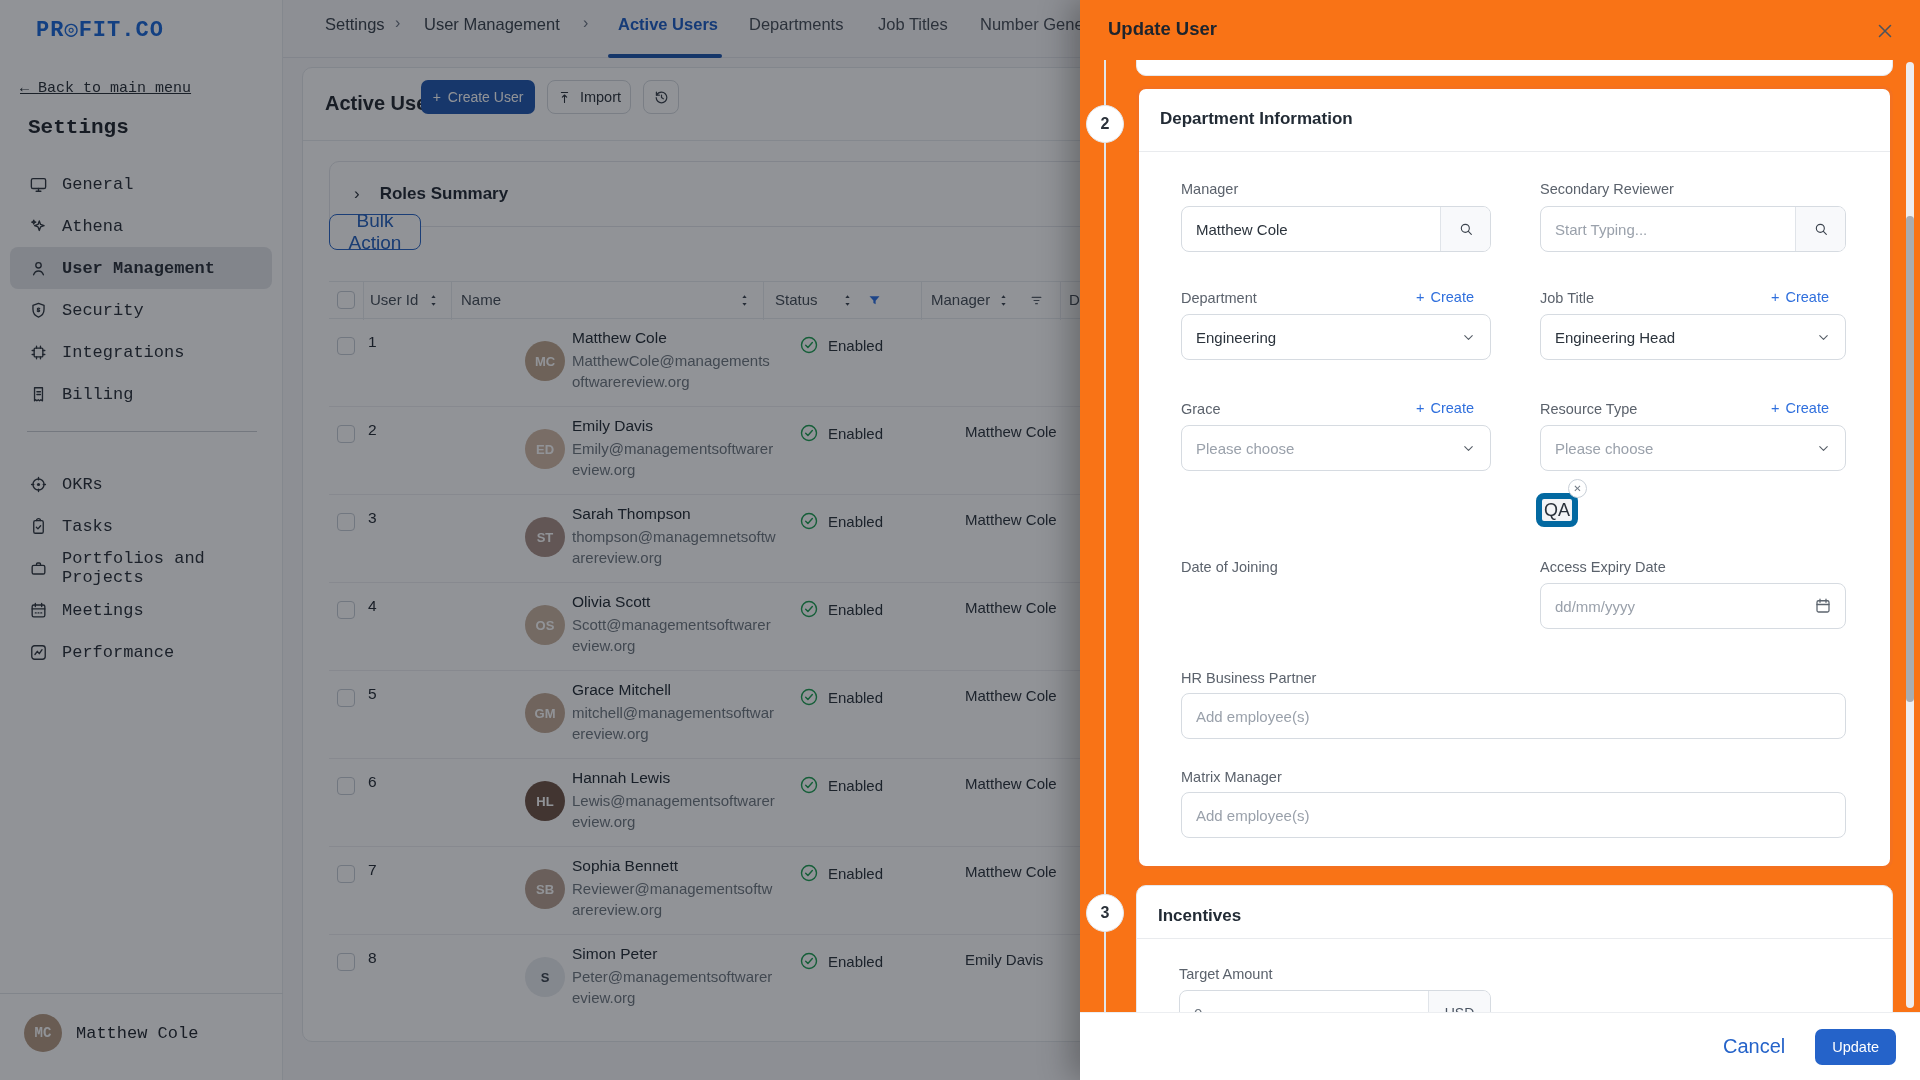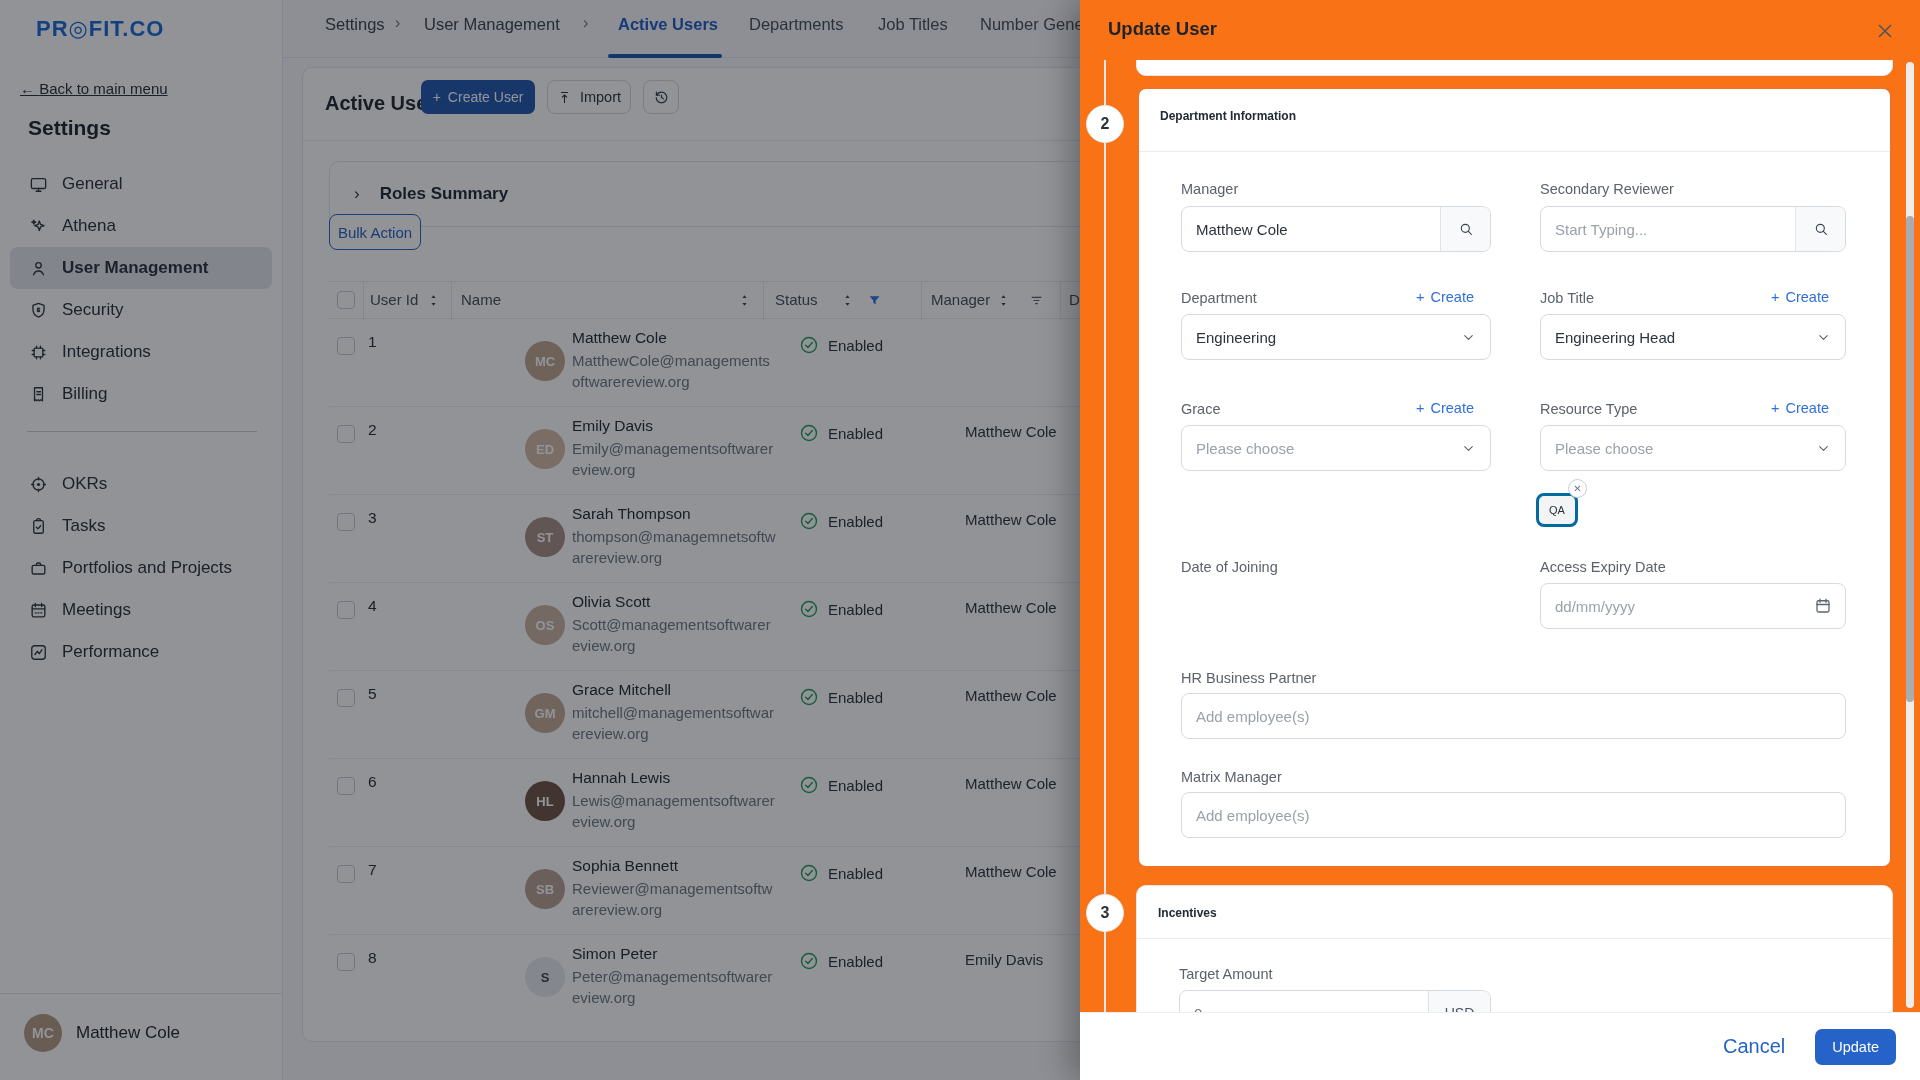--- a/index.html
+++ b/index.html
@@ -4,21 +4,21 @@
 <style>
   * { margin:0; padding:0; box-sizing:border-box; }
   html,body { width:1920px; height:1080px; overflow:hidden; background:#f7f8fa;
     font-family:"Liberation Sans", sans-serif; color:#242b33; }
 
   
   .ic { fill:none; stroke:currentColor; stroke-width:1.7; stroke-linecap:round; stroke-linejoin:round; }
   .icf { fill:currentColor; stroke:none; }
 
   
-  #sidebar { position:absolute; left:0; top:0; width:283px; height:1080px; background:#ffffff; border-right:1px solid #e7eaee; }
+  #sidebar { position:absolute; left:0; top:0; width:283px; height:1080px; background:#ffffff; border-right:1px solid #e7eaee;font-family:Liberation Mono, monospace; }
   .logo { position:absolute; left:36px; top:16px; font-size:22px; font-weight:800; letter-spacing:1px; color:#1766d8; }
   .logo .o { font-weight:400; }
   .backlink { position:absolute; left:20px; top:80px; font-size:15px; color:#262d35; text-decoration:underline; cursor:pointer; }
   .settings-h { position:absolute; left:28px; top:116px; font-size:21px; font-weight:700; color:#1c222a; }
   .nav-item { position:absolute; left:10px; width:262px; height:42px; display:flex; align-items:center; padding-left:19px; gap:14px;
     font-size:17px; color:#272e37; border-radius:8px; cursor:pointer; }
   .nav-item.active { background:#e3e5e9; font-weight:600; }
   .nav-item svg { flex:0 0 auto; color:#2d343d; }
   .side-div { position:absolute; left:27px; width:230px; border-top:1px solid #c9cdd3; }
   .side-bottom-div { position:absolute; left:0; width:283px; border-top:1px solid #e2e5e9; top:993px; }
@@ -43,21 +43,21 @@
     display:flex; align-items:center; justify-content:center; gap:7px; cursor:pointer; font-family:inherit; }
   .btn-create { left:118px; top:12px; width:114px; height:34px; }
   .btn-outline { position:absolute; background:#fff; border:1px solid #d4d9de; border-radius:8px; color:#2a3139; font-size:14.5px;
     display:flex; align-items:center; justify-content:center; gap:8px; cursor:pointer; font-family:inherit; }
   .btn-import { left:244px; top:12px; width:84px; height:34px; }
   .btn-history { left:340px; top:12px; width:36px; height:34px; color:#3a424c; }
   .card-hdiv { position:absolute; left:0; right:0; top:72px; border-top:1px solid #e8ebee; }
   .roles-box { position:absolute; left:26px; top:93px; width:1540px; height:66px; border:1px solid #e3e6ea; border-radius:10px;
     display:flex; align-items:center; gap:20px; padding-left:24px; cursor:pointer; }
   .roles-box .rlabel { font-size:17px; font-weight:600; color:#1f2630; }
-  .btn-bulk { left:26px; top:146px; width:92px; height:36px; border:1px solid #2563c4; color:#2360bd; font-size:15px; border-radius:8px; }
+  .btn-bulk { left:26px; top:146px; width:92px; height:36px; border:1px solid #2563c4; color:#2360bd; font-size:19px; border-radius:8px; }
 
   
   .thead { position:absolute; left:26px; top:213px; width:1540px; height:38px; border-top:1px solid #e7eaee; border-bottom:1px solid #e7eaee; }
   .th { position:absolute; top:9px; font-size:15px; color:#434c56; white-space:nowrap; }
   .vsep { position:absolute; top:0; height:38px; border-left:1px solid #e7eaee; }
   .sort { position:absolute; top:11px; color:#39424e; cursor:pointer; }
   .trow { position:absolute; left:26px; width:1540px; height:88px; border-bottom:1px solid #ecedf0; cursor:pointer; }
   .cb { position:absolute; width:18px; height:18px; border:1.6px solid #c4cbd4; border-radius:4px; background:#fff; cursor:pointer; }
   .rid { position:absolute; left:39px; top:14px; font-size:15.5px; color:#222932; }
   .rav { position:absolute; left:196px; top:22px; width:40px; height:40px; font-size:13px; }
@@ -81,36 +81,36 @@
   .m-title { position:absolute; left:28px; top:18px; font-size:18.5px; font-weight:600; color:#1d242d; }
   .m-close { position:absolute; left:794px; top:20px; width:24px; height:24px; color:#4b535d; cursor:pointer; }
   #mbody { position:absolute; left:0; top:60px; width:840px; height:952px; overflow:hidden; }
   .tline { position:absolute; left:24px; top:0; width:2px; height:952px; background:#e2e5e9; }
   .sliver { position:absolute; left:56px; top:-12px; width:757px; height:28px; background:#fff; border:1px solid #e6e8ec; border-radius:0 0 10px 10px; }
   .step { position:absolute; width:38px; height:38px; border-radius:50%; background:#fff; border:1px solid #e4e7eb;
     display:flex; align-items:center; justify-content:center; font-size:16px; font-weight:600; color:#2a313a; }
   .step2 { left:6px; top:45px; } .step3 { left:6px; top:834px; }
   .sec2 { position:absolute; left:56px; top:26px; width:757px; height:783px; background:#fff; border:3px solid #f4711f; border-radius:10px; }
   .sec3 { position:absolute; left:56px; top:825px; width:757px; height:290px; background:#fff; border:1px solid #e6e8ec; border-radius:10px; }
-  .sec-h { position:absolute; left:21px; top:20px; font-size:12px; font-weight:700; color:#222b35; }
+  .sec-h { position:absolute; left:21px; top:20px; font-size:17px; font-weight:700; color:#222b35; }
   .sec-hdiv { position:absolute; left:0; right:0; border-bottom:1px solid #e9ebee; }
   .flabel { position:absolute; font-size:14.5px; color:#5b626c; white-space:nowrap; }
   .create-link { position:absolute; font-size:14.5px; color:#2f6fdd; cursor:pointer; display:flex; gap:6px; align-items:center; }
   .fwrap { position:absolute; height:46px; border:1px solid #d6dbe1; border-radius:8px; background:#fff; display:flex; overflow:hidden; align-items:stretch; }
   .fwrap input { border:none; outline:none; flex:1 1 auto; min-width:0; padding:0 14px; font-size:15px; color:#2b333c; font-family:inherit; background:transparent; }
   .fwrap input::placeholder { color:#9aa1ab; }
   .seg { flex:0 0 50px; border-left:1px solid #e0e4e9; background:#f8f9fb; display:flex; align-items:center; justify-content:center; color:#3c444e; cursor:pointer; }
   .seg-usd { flex:0 0 62px; font-size:14px; color:#4b5563; }
   .fselect { position:absolute; height:46px; border:1px solid #d6dbe1; border-radius:8px; background:#fff; display:flex; align-items:center;
     padding:0 14px; justify-content:space-between; cursor:pointer; font-size:15px; color:#2b333c; }
   .fselect .ph { color:#9aa1ab; }
   .fselect svg { color:#555d66; }
   .icon-in { position:absolute; right:13px; top:13px; color:#5c646e; cursor:pointer; }
-  .chip { position:absolute; left:397px; top:404px; width:42px; height:34px; background:#f3f4f6; border:3px solid #0369a1; border-radius:8px;
-    display:flex; align-items:center; justify-content:center; font-size:11px; color:#2a313a; }
+  .chip { position:absolute; left:397px; top:404px; width:42px; height:34px; background:#f3f4f6; border:6px solid #0369a1; border-radius:8px;
+    display:flex; align-items:center; justify-content:center; font-size:18px; color:#2a313a; }
   .chip-x { position:absolute; left:429px; top:390px; width:19px; height:19px; border-radius:50%; background:#fff; border:1px solid #c9d0d8;
     display:flex; align-items:center; justify-content:center; font-size:10px; color:#717a84; cursor:pointer; }
   .sbar-track { position:absolute; left:826px; top:2px; width:8px; height:946px; background:#ededee; border-radius:4px; }
   .sbar-thumb { position:absolute; left:826px; top:156px; width:8px; height:486px; background:#a9acb1; border-radius:4px; cursor:pointer; }
   #mfooter { position:absolute; left:0; bottom:0; width:840px; height:68px; background:#fff; border-top:1px solid #eceef1;
     display:flex; align-items:center; justify-content:flex-end; gap:30px; padding-right:24px; }
   .cancel { font-size:20px; color:#2563c9; font-weight:500; cursor:pointer; }
   .btn-update { height:36px; padding:0 17px; background:#2563c9; color:#fff; border:none; border-radius:7px; font-size:14.5px; font-weight:500;
     cursor:pointer; font-family:inherit; }
 </style>

